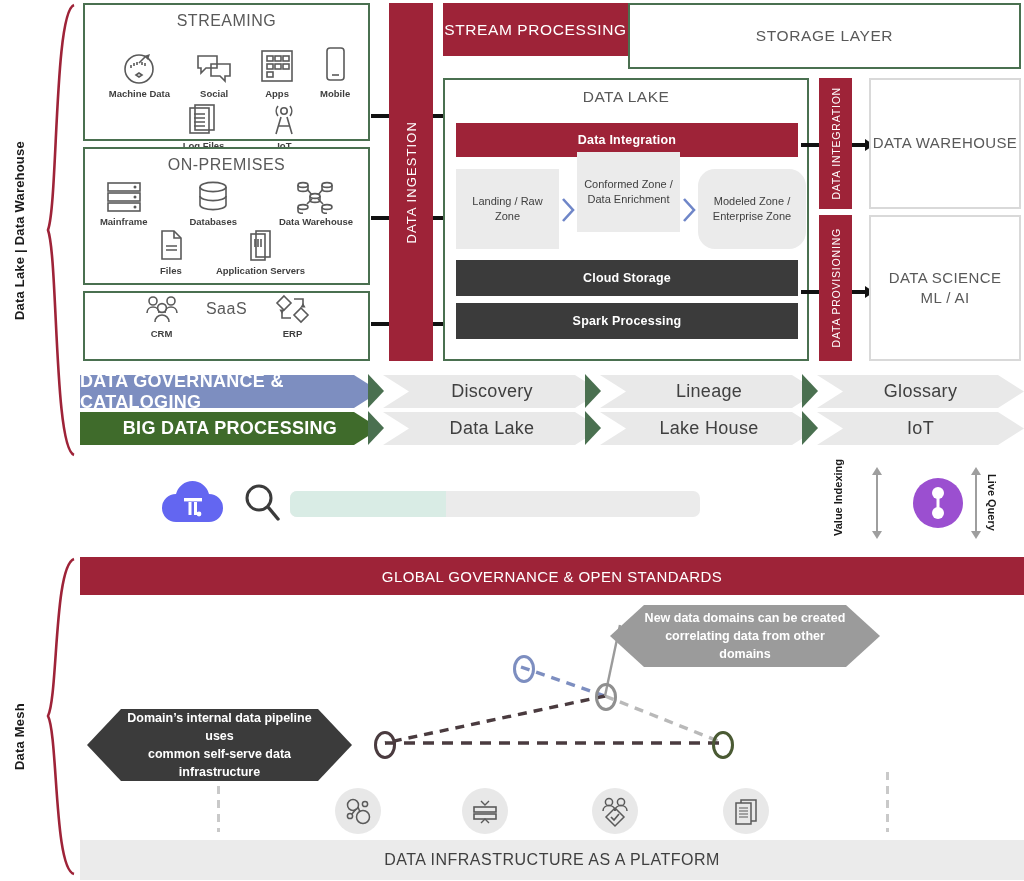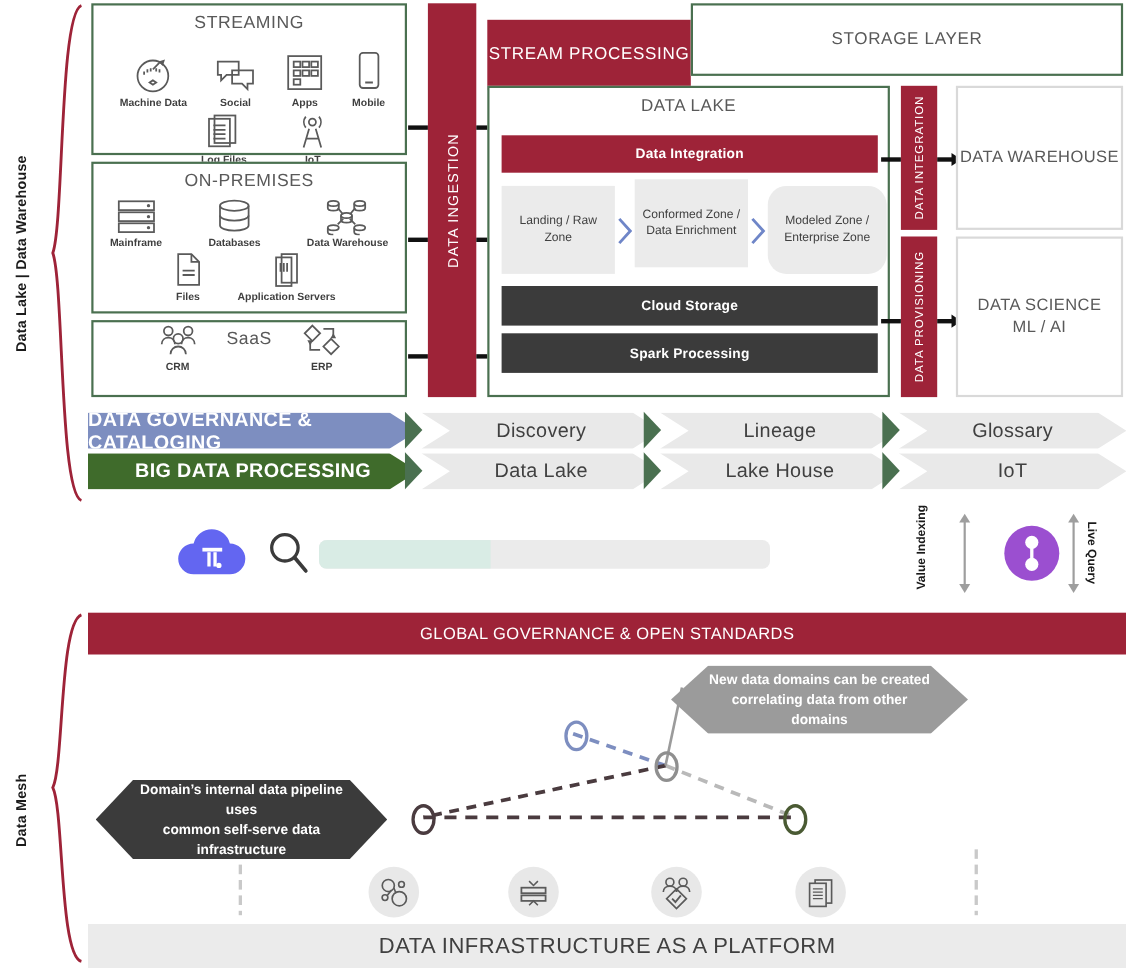--- a/index.html
+++ b/index.html
@@ -187,21 +187,21 @@
     background-image: linear-gradient(#c9c9c9 60%, transparent 0);
     background-size: 3px 14px; }
 
   .circ-icon {
     position:absolute; border-radius:50%; background:#e8e8e8;
     display:flex; align-items:center; justify-content:center;
   }
   .plat-bar {
     position:absolute; background:#ebebeb; color:#404040;
     display:flex; align-items:center; justify-content:center;
-    font-size:20px; letter-spacing:.5px;
+    font-size:16px; letter-spacing:.5px;
   }
 </style>
 </head>
 <body>
 
 <div class="stage">
 
   <svg class="abs" style="left:44px;top:2px;" width="34" height="456">
     <path d="M30 3 C 10 10, 14 200, 4 228 C 14 256, 10 446, 30 453" stroke="#9e2338" stroke-width="2.6" fill="none"></path>
   </svg>
@@ -394,21 +394,21 @@
   <div class="arrow plain" style="left:371px;top:322px;width:18px;"></div>
 
   <div class="vbar" style="left:389px;top:3px;width:44px;height:358px;">
     <span>DATA INGESTION</span>
   </div>
 
   <div class="arrow" style="left:433px;top:114px;width:14px;"></div>
   <div class="arrow" style="left:433px;top:216px;width:14px;"></div>
   <div class="arrow" style="left:433px;top:322px;width:14px;"></div>
 
-  <div class="hdr red" style="left:443px;top:18px;width:185px;height:64px;">
+  <div class="hdr red" style="left:443px;top:3px;width:185px;height:53px;">
     <span>STREAM PROCESSING</span>
   </div>
   <div class="hdr plain" style="left:628px;top:3px;width:393px;height:66px;">
     <span>STORAGE LAYER</span>
   </div>
 
   <div class="dl-panel" style="left:443px;top:78px;width:366px;height:283px;">
     <div class="dl-title">DATA LAKE</div>
 
     <div class="band red" style="left:11px;top:43px;width:342px;height:34px;">
@@ -418,21 +418,21 @@
     <div class="zone" style="left:11px;top:89px;width:103px;height:80px;">
       <div>
         <div>Landing / Raw</div>
         <div>Zone</div>
       </div>
     </div>
     <svg class="zarrow" style="left:115px;top:116px;" width="16" height="28">
       <path d="M3 3 L13 14 L3 25" stroke="#6f86c8" stroke-width="2.6" fill="none"></path>
     </svg>
 
-    <div class="zone" style="left:132px;top:83px;width:103px;height:80px;">
+    <div class="zone" style="left:132px;top:72px;width:103px;height:80px;">
       <div>
         <div>Conformed Zone /</div>
         <div>Data Enrichment</div>
       </div>
     </div>
     <svg class="zarrow" style="left:236px;top:116px;" width="16" height="28">
       <path d="M3 3 L13 14 L3 25" stroke="#6f86c8" stroke-width="2.6" fill="none"></path>
     </svg>
 
     <div class="zone" style="left:253px;top:89px;width:108px;height:80px;border-radius:17px;">

